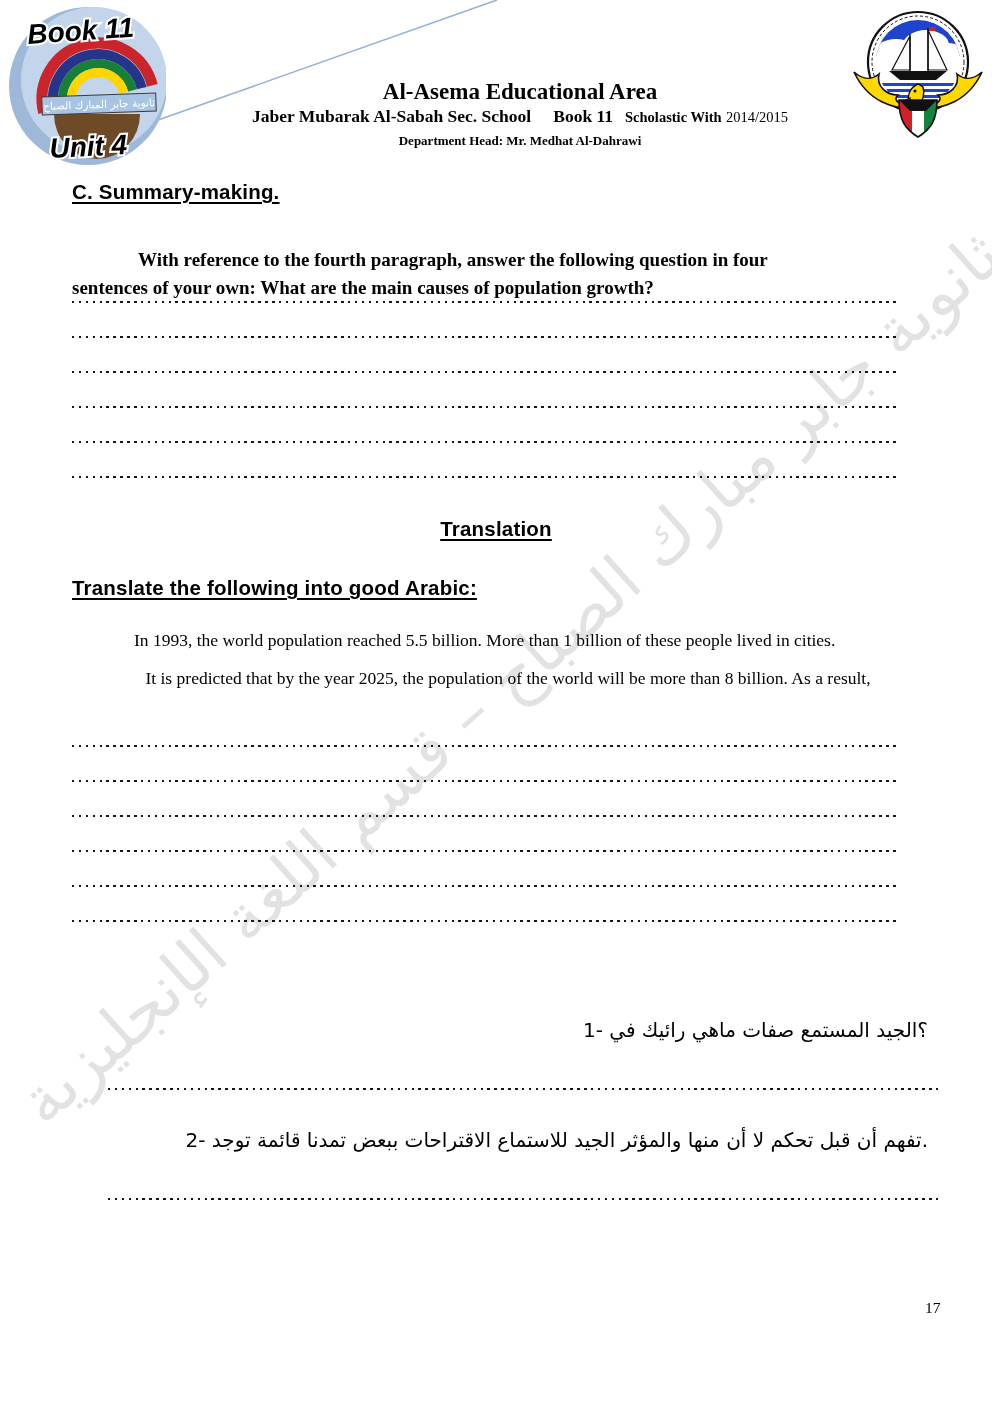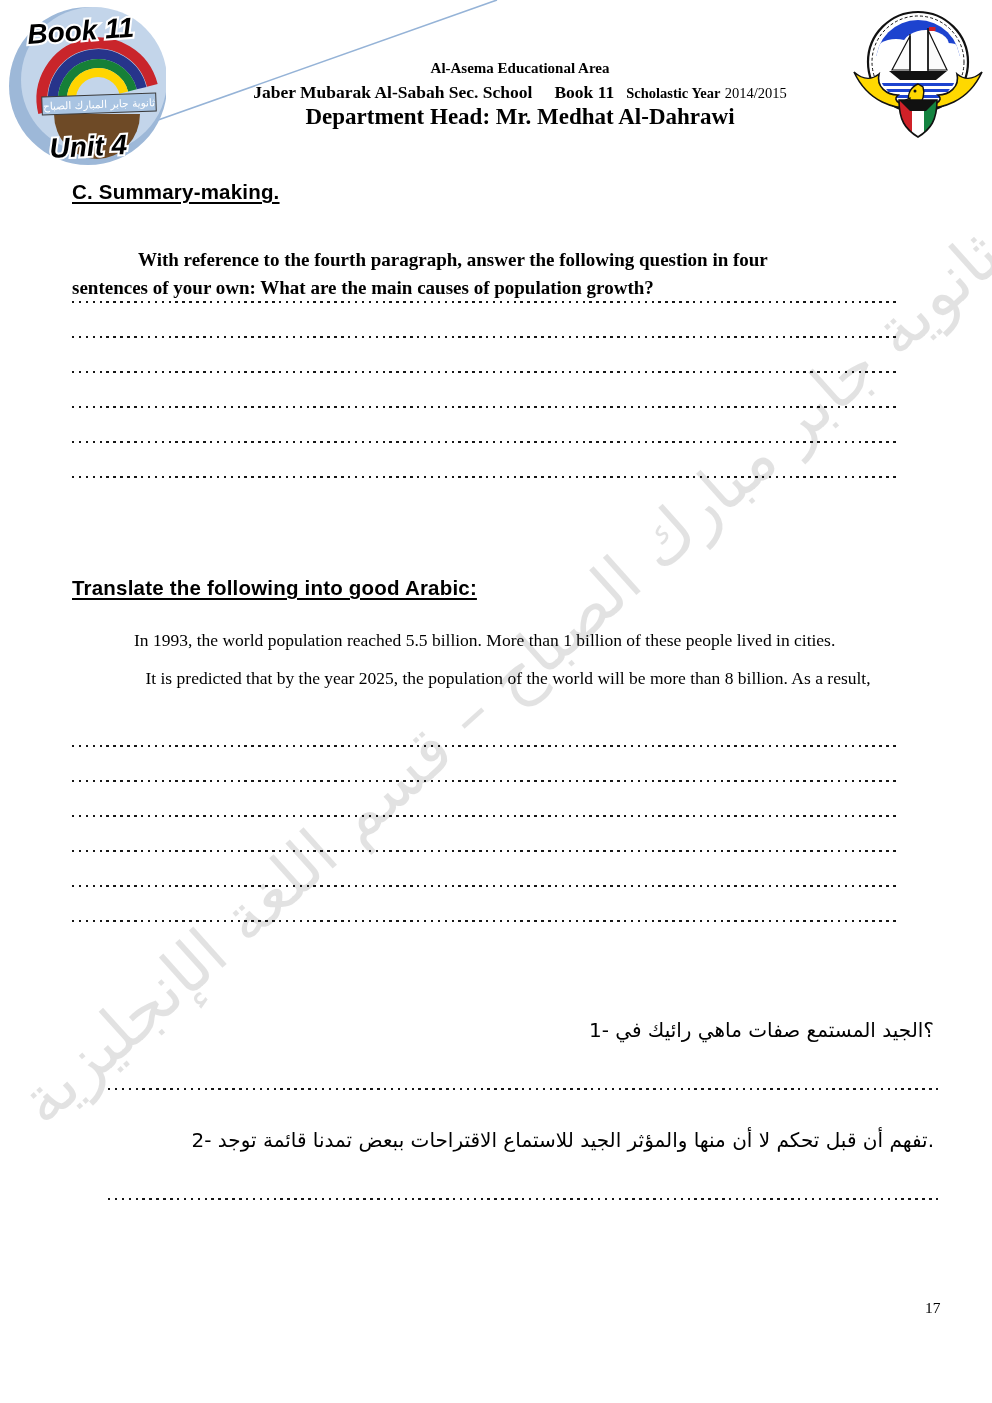--- a/index.html
+++ b/index.html
@@ -18,27 +18,27 @@
     transform:rotate(-42deg);
     z-index:0; pointer-events:none;
   }
   .content { position:absolute; inset:0; z-index:1; }
 
   
   .hdr-line-svg { position:absolute; left:0; top:0; width:992px; height:165px; z-index:1; }
   .unit-logo { position:absolute; left:4px; top:2px; width:162px; height:166px; z-index:2; }
   .kw-emblem { position:absolute; left:846px; top:10px; width:144px; height:132px; z-index:2; }
   .hdr-text { position:absolute; top:56px; left:118px; width:804px; text-align:center; z-index:2; }
-  .hdr-l1 { font-size:15px; font-weight:bold; line-height:24px; }
+  .hdr-l1 { font-size:23px; font-weight:bold; line-height:24px;margin-top:24px; }
   .hdr-l2 { font-size:17.5px; font-weight:bold; line-height:24px; }
   .hdr-l2 .gap1 { display:inline-block; width:22px; }
   .hdr-l2 .gap2 { display:inline-block; width:12px; }
   .hdr-l2 .sch  { font-size:14.5px; font-weight:bold; }
   .hdr-l2 .yr   { font-size:14.5px; font-weight:normal; }
-  .hdr-l3 { font-size:23px; font-weight:bold; line-height:24px; }
+  .hdr-l3 { font-size:13px; font-weight:bold; line-height:24px; }
 
   
   .ui-heading {
     position:absolute; left:72px;
     font-family:"Liberation Sans", sans-serif;
     font-weight:bold; font-size:20.5px;
     text-decoration:underline; text-decoration-thickness:2px; text-underline-offset:3px;
     letter-spacing:0.2px;
   }
   .centered { left:0; width:992px; text-align:center; }
@@ -61,21 +61,21 @@
     height:2.4px; margin-bottom:32.6px;
     background:repeating-linear-gradient(90deg,#171717 0 2.4px,transparent 2.4px 6.9px);
   }
   .dotline-single {
     position:absolute; height:2.4px;
     background:repeating-linear-gradient(90deg,#171717 0 2.4px,transparent 2.4px 6.9px);
   }
 
   
   .ar-q {
-    position:absolute; right:58px; direction:rtl; text-align:right;
+    position:absolute; right:64px; direction:rtl; text-align:right;
     font-family:"DejaVu Sans", sans-serif;
     font-size:20px; line-height:28px; white-space:nowrap;
   }
 
   .pageno { position:absolute; left:925px; top:1299px; font-size:15.5px; }
 
   svg text { font-family:"Liberation Sans", sans-serif; }
 </style>
 </head>
 <body>
@@ -103,21 +103,21 @@
       <g transform="rotate(-2 96 102)">
         <rect x="38" y="93" width="114" height="18" fill="#a9c4e2" stroke="#3a3a3a" stroke-width="1"></rect>
         <text x="95" y="106" text-anchor="middle" font-size="10.5" fill="#ffffff" style="font-family:'DejaVu Sans',sans-serif">ثانوية جابر المبارك الصباح</text>
       </g>
       <text x="24" y="42" font-size="28" font-style="italic" font-weight="bold" fill="#000" stroke="#ffffff" stroke-width="4" paint-order="stroke" transform="rotate(-4 24 42)">Book 11</text>
       <text x="46" y="156" font-size="28" font-style="italic" font-weight="bold" fill="#000" stroke="#ffffff" stroke-width="4" paint-order="stroke" transform="rotate(-3 46 156)">Unit 4</text>
     </svg>
 
     <div class="hdr-text">
       <div class="hdr-l1">Al-Asema Educational Area</div>
-      <div class="hdr-l2"><span>Jaber Mubarak Al-Sabah Sec. School</span><span class="gap1"></span><span>Book 11</span><span class="gap2"></span><span class="sch">Scholastic Year</span> <span class="yr">2014/2015</span></div>
+      <div class="hdr-l2"><span>Jaber Mubarak Al-Sabah Sec. School</span><span class="gap1"></span><span>Book 11</span><span class="gap2"></span><span class="sch">Scholastic With</span> <span class="yr">2014/2015</span></div>
       <div class="hdr-l3">Department Head: Mr. Medhat Al-Dahrawi</div>
     </div>
 
     <svg class="kw-emblem" viewBox="0 0 144 132">
       <circle cx="72" cy="52" r="50" fill="#ffffff" stroke="#111" stroke-width="2.2"></circle>
       <circle cx="72" cy="52" r="46" fill="none" stroke="#111" stroke-width="1" stroke-dasharray="3,2.2"></circle>
       <clipPath id="seaClip">
           <circle cx="72" cy="52" r="42"></circle>
         </clipPath>
       <g clip-path="url(#seaClip)">
@@ -159,20 +159,21 @@
 
     <div class="ansblock" style="top:301px;">
       <div class="dotline"></div>
       <div class="dotline"></div>
       <div class="dotline"></div>
       <div class="dotline"></div>
       <div class="dotline"></div>
       <div class="dotline"></div>
     </div>
 
+    <div class="ui-heading centered" style="top:517px;">Translation</div>
     <div class="ui-heading" style="top:576px;">Translate the following into good Arabic:</div>
 
     <div class="pass-line indent2" style="top:628px;">In 1993, the world population reached 5.5 billion. More than 1 billion of these people lived in cities.</div>
     <div class="pass-line" style="top:666px;text-align:center;">It is predicted that by the year 2025, the population of the world will be more than 8 billion. As a result,</div>
 
     <div class="ansblock" style="top:745px;">
       <div class="dotline"></div>
       <div class="dotline"></div>
       <div class="dotline"></div>
       <div class="dotline"></div>

